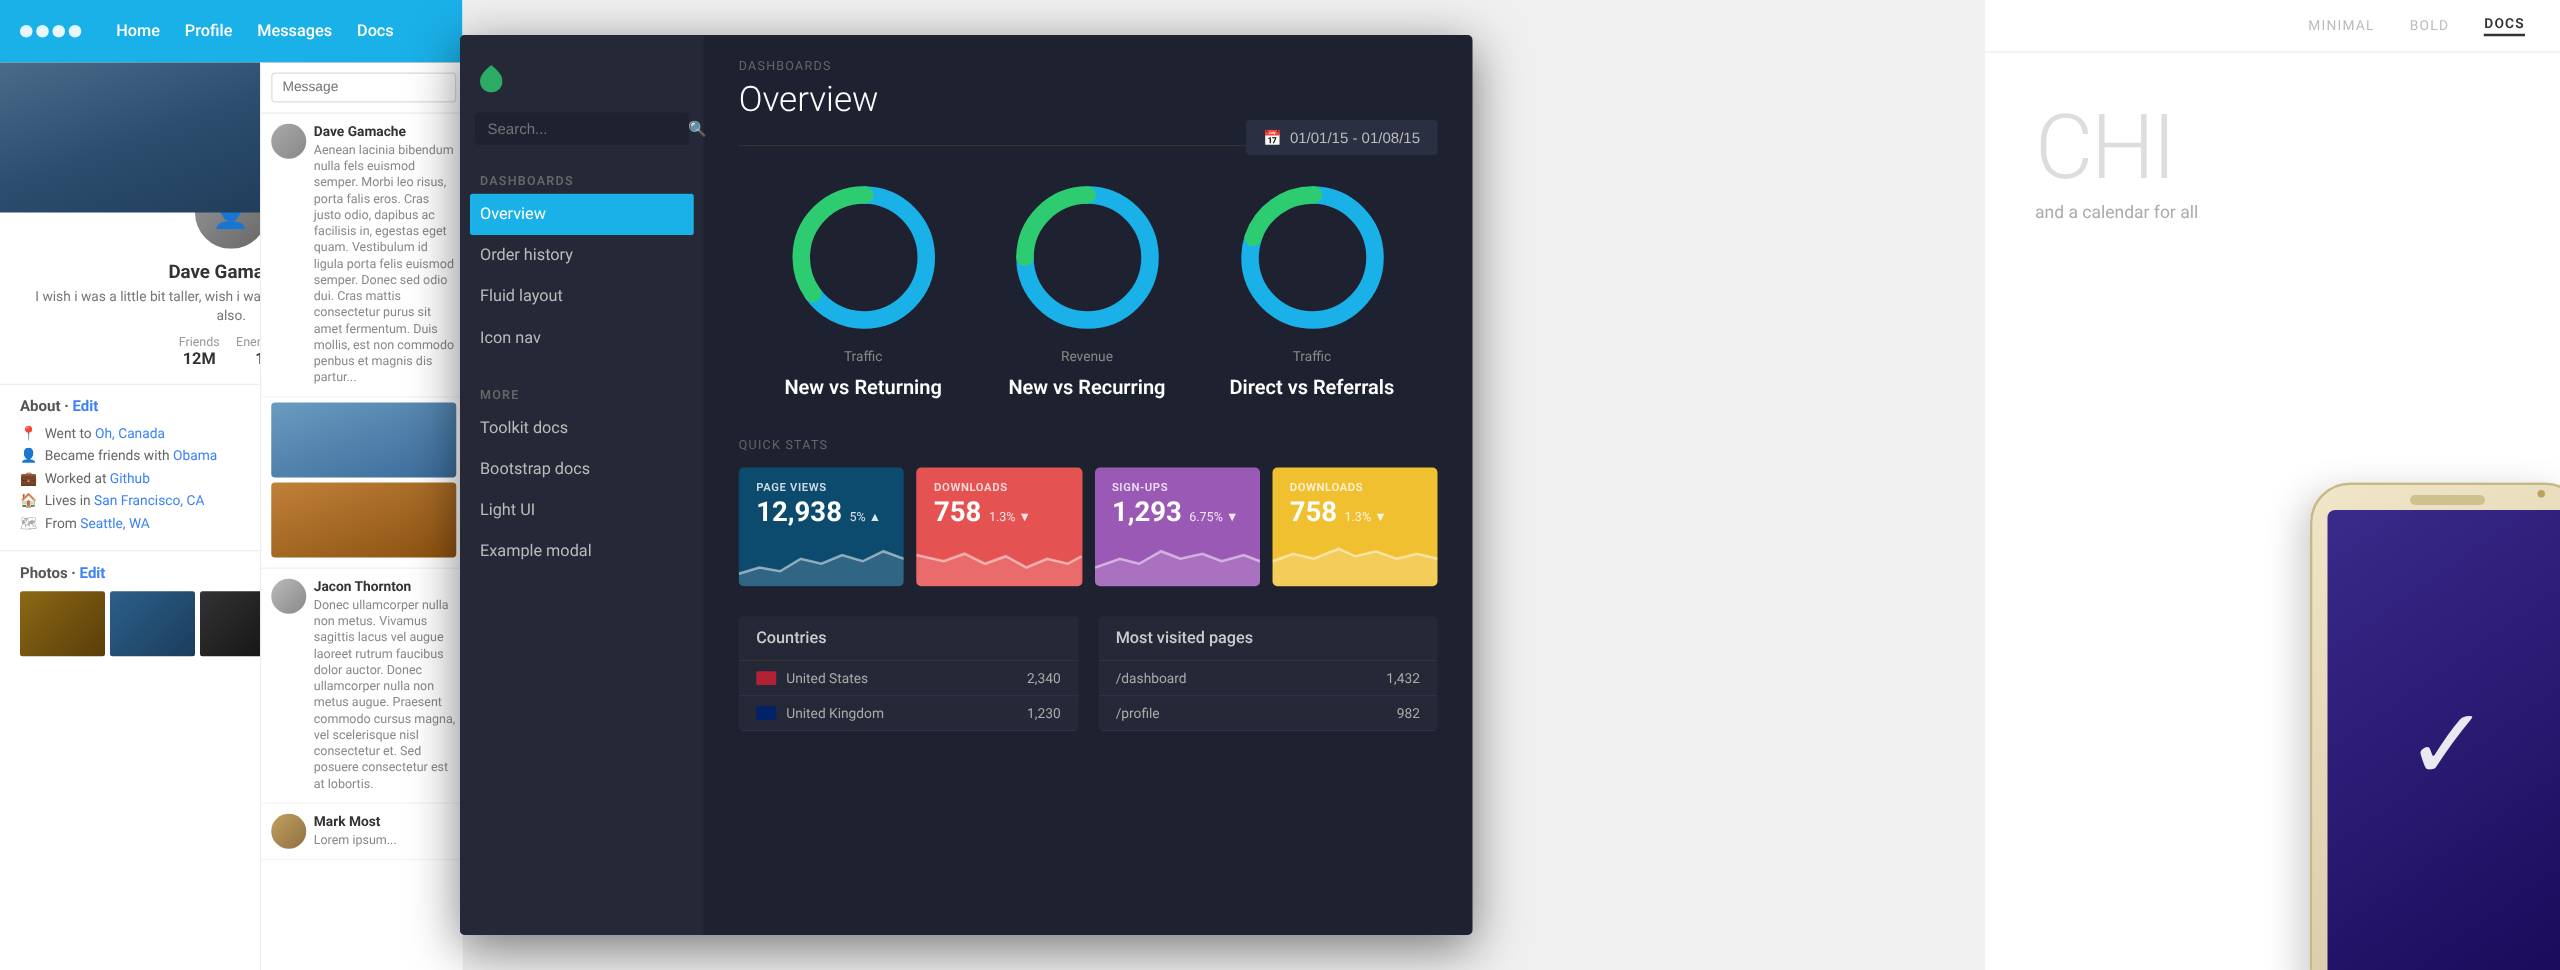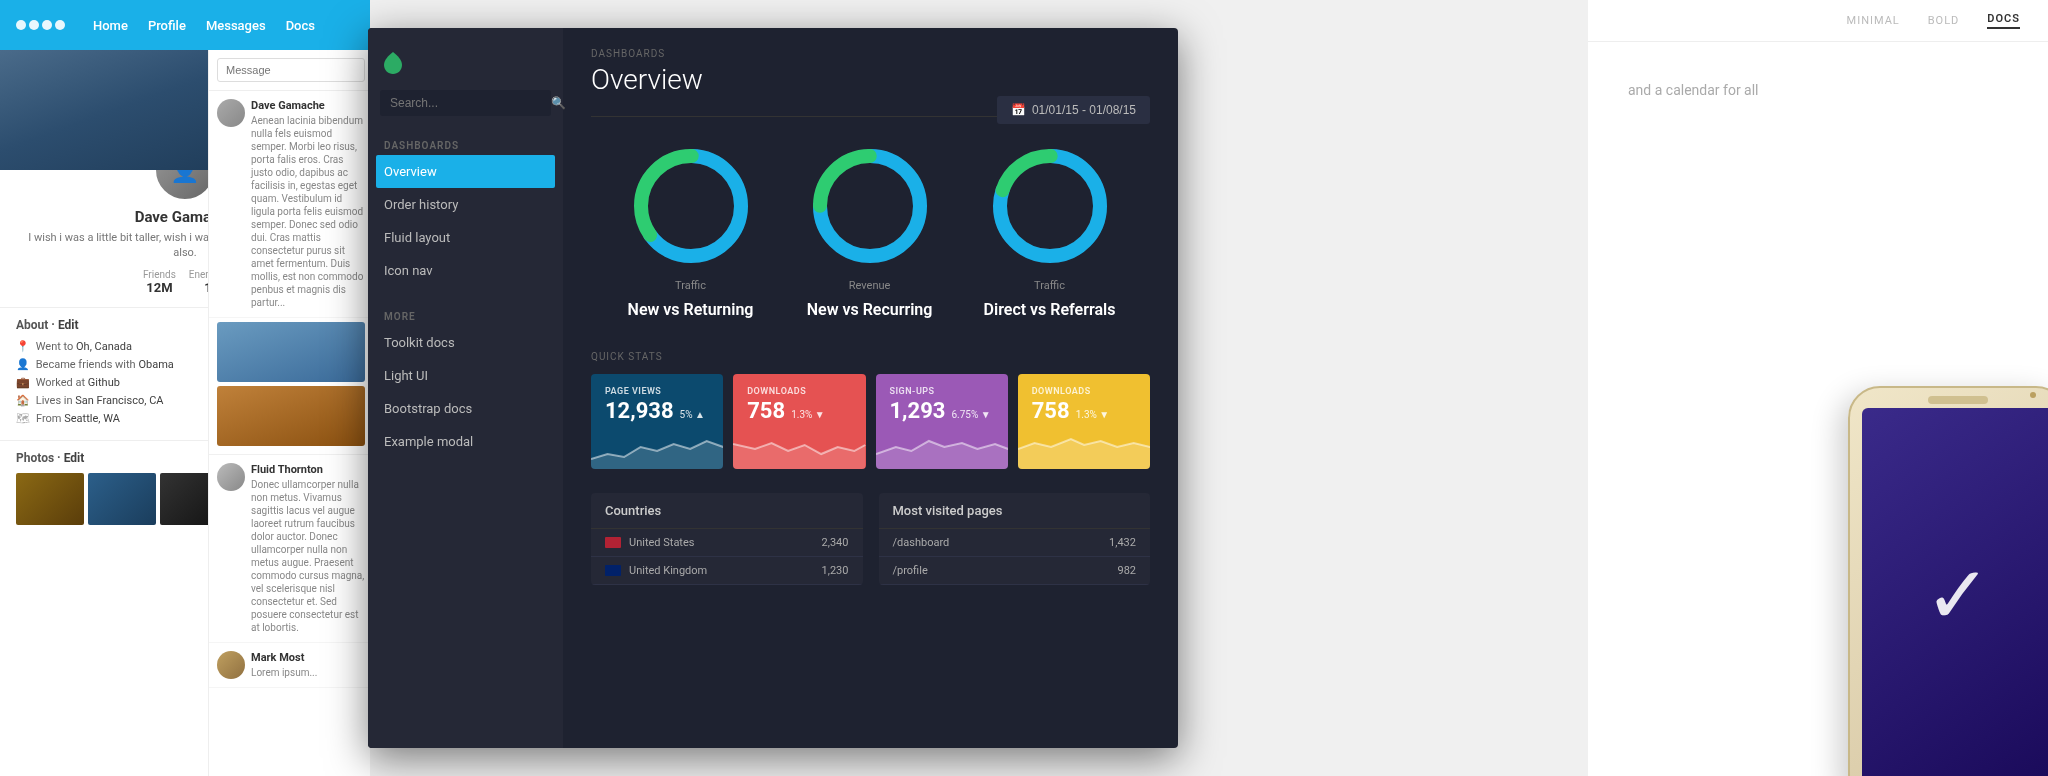--- a/index.html
+++ b/index.html
@@ -90,21 +90,21 @@
     }
     .stat-item { text-align: center; }
     .stat-label { font-size: 10px; color: #999; }
     .stat-value { font-size: 13px; font-weight: 700; color: #333; }
 
     .profile-about {
       padding: 10px 16px;
       border-top: 1px solid #eee;
     }
     .about-title { font-size: 12px; font-weight: 700; color: #555; margin-bottom: 8px; }
-    .about-link { color: #404040; }
+    .about-link { color: #3b82f6; }
     .about-item {
       display: flex; align-items: flex-start; gap: 6px;
       font-size: 11px; color: #666;
       margin-bottom: 5px;
     }
     .about-icon { color: #aaa; font-size: 11px; }
 
     .photos-section {
       padding: 10px 16px;
       border-top: 1px solid #eee;
@@ -553,21 +553,21 @@
         <div class="chat-text">Aenean lacinia bibendum nulla fels euismod semper. Morbi leo risus, porta falis eros. Cras justo odio, dapibus ac facilisis in, egestas eget quam. Vestibulum id ligula porta felis euismod semper. Donec sed odio dui. Cras mattis consectetur purus sit amet fermentum. Duis mollis, est non commodo penbus et magnis dis partur...</div>
       </div>
     </div>
     <div class="chat-img-item">
       <div class="chat-img-thumb"></div>
       <div class="chat-img-thumb chat-img-thumb2"></div>
     </div>
     <div class="chat-item">
       <div class="chat-avatar" style="background: linear-gradient(135deg, #bbb, #888);"></div>
       <div class="chat-content">
-        <div class="chat-name">Fluid Thornton</div>
+        <div class="chat-name">Jacon Thornton</div>
         <div class="chat-text">Donec ullamcorper nulla non metus. Vivamus sagittis lacus vel augue laoreet rutrum faucibus dolor auctor. Donec ullamcorper nulla non metus augue. Praesent commodo cursus magna, vel scelerisque nisl consectetur et. Sed posuere consectetur est at lobortis.</div>
       </div>
     </div>
     <div class="chat-item">
       <div class="chat-avatar" style="background: linear-gradient(135deg, #c0a060, #907040);"></div>
       <div class="chat-content">
         <div class="chat-name">Mark Most</div>
         <div class="chat-text">Lorem ipsum...</div>
       </div>
     </div>
@@ -601,24 +601,24 @@
     </div>
     <div class="dash-nav-item">
       <span>Icon nav</span>
     </div>
 
     <div class="dash-section-label" style="margin-top: 16px;">MORE</div>
     <div class="dash-nav-item">
       <span>Toolkit docs</span>
     </div>
     <div class="dash-nav-item">
+      <span>Bootstrap docs</span>
+    </div>
+    <div class="dash-nav-item">
       <span>Light UI</span>
-    </div>
-    <div class="dash-nav-item">
-      <span>Bootstrap docs</span>
     </div>
     <div class="dash-nav-item">
       <span>Example modal</span>
     </div>
   </div>
 
   <div style="flex:1; position:relative; overflow:hidden;">
 
     <button class="date-picker-btn">
       <span>📅</span>
@@ -771,20 +771,21 @@
 </div>
 
 <div class="right-panel">
   <div class="right-top-nav">
     <span class="right-nav-item">MINIMAL</span>
     <span class="right-nav-item">BOLD</span>
     <span class="right-nav-item active">DOCS</span>
   </div>
 
   <div class="right-content">
+    <div class="right-big-title">CHI</div>
     <div class="right-subtitle">and a calendar for all</div>
   </div>
 
   <div class="phone-mockup">
     <div class="phone-outer">
       <div class="phone-notch"></div>
       <div class="phone-camera"></div>
       <div class="phone-screen">
         <div class="phone-check">✓</div>
       </div>

